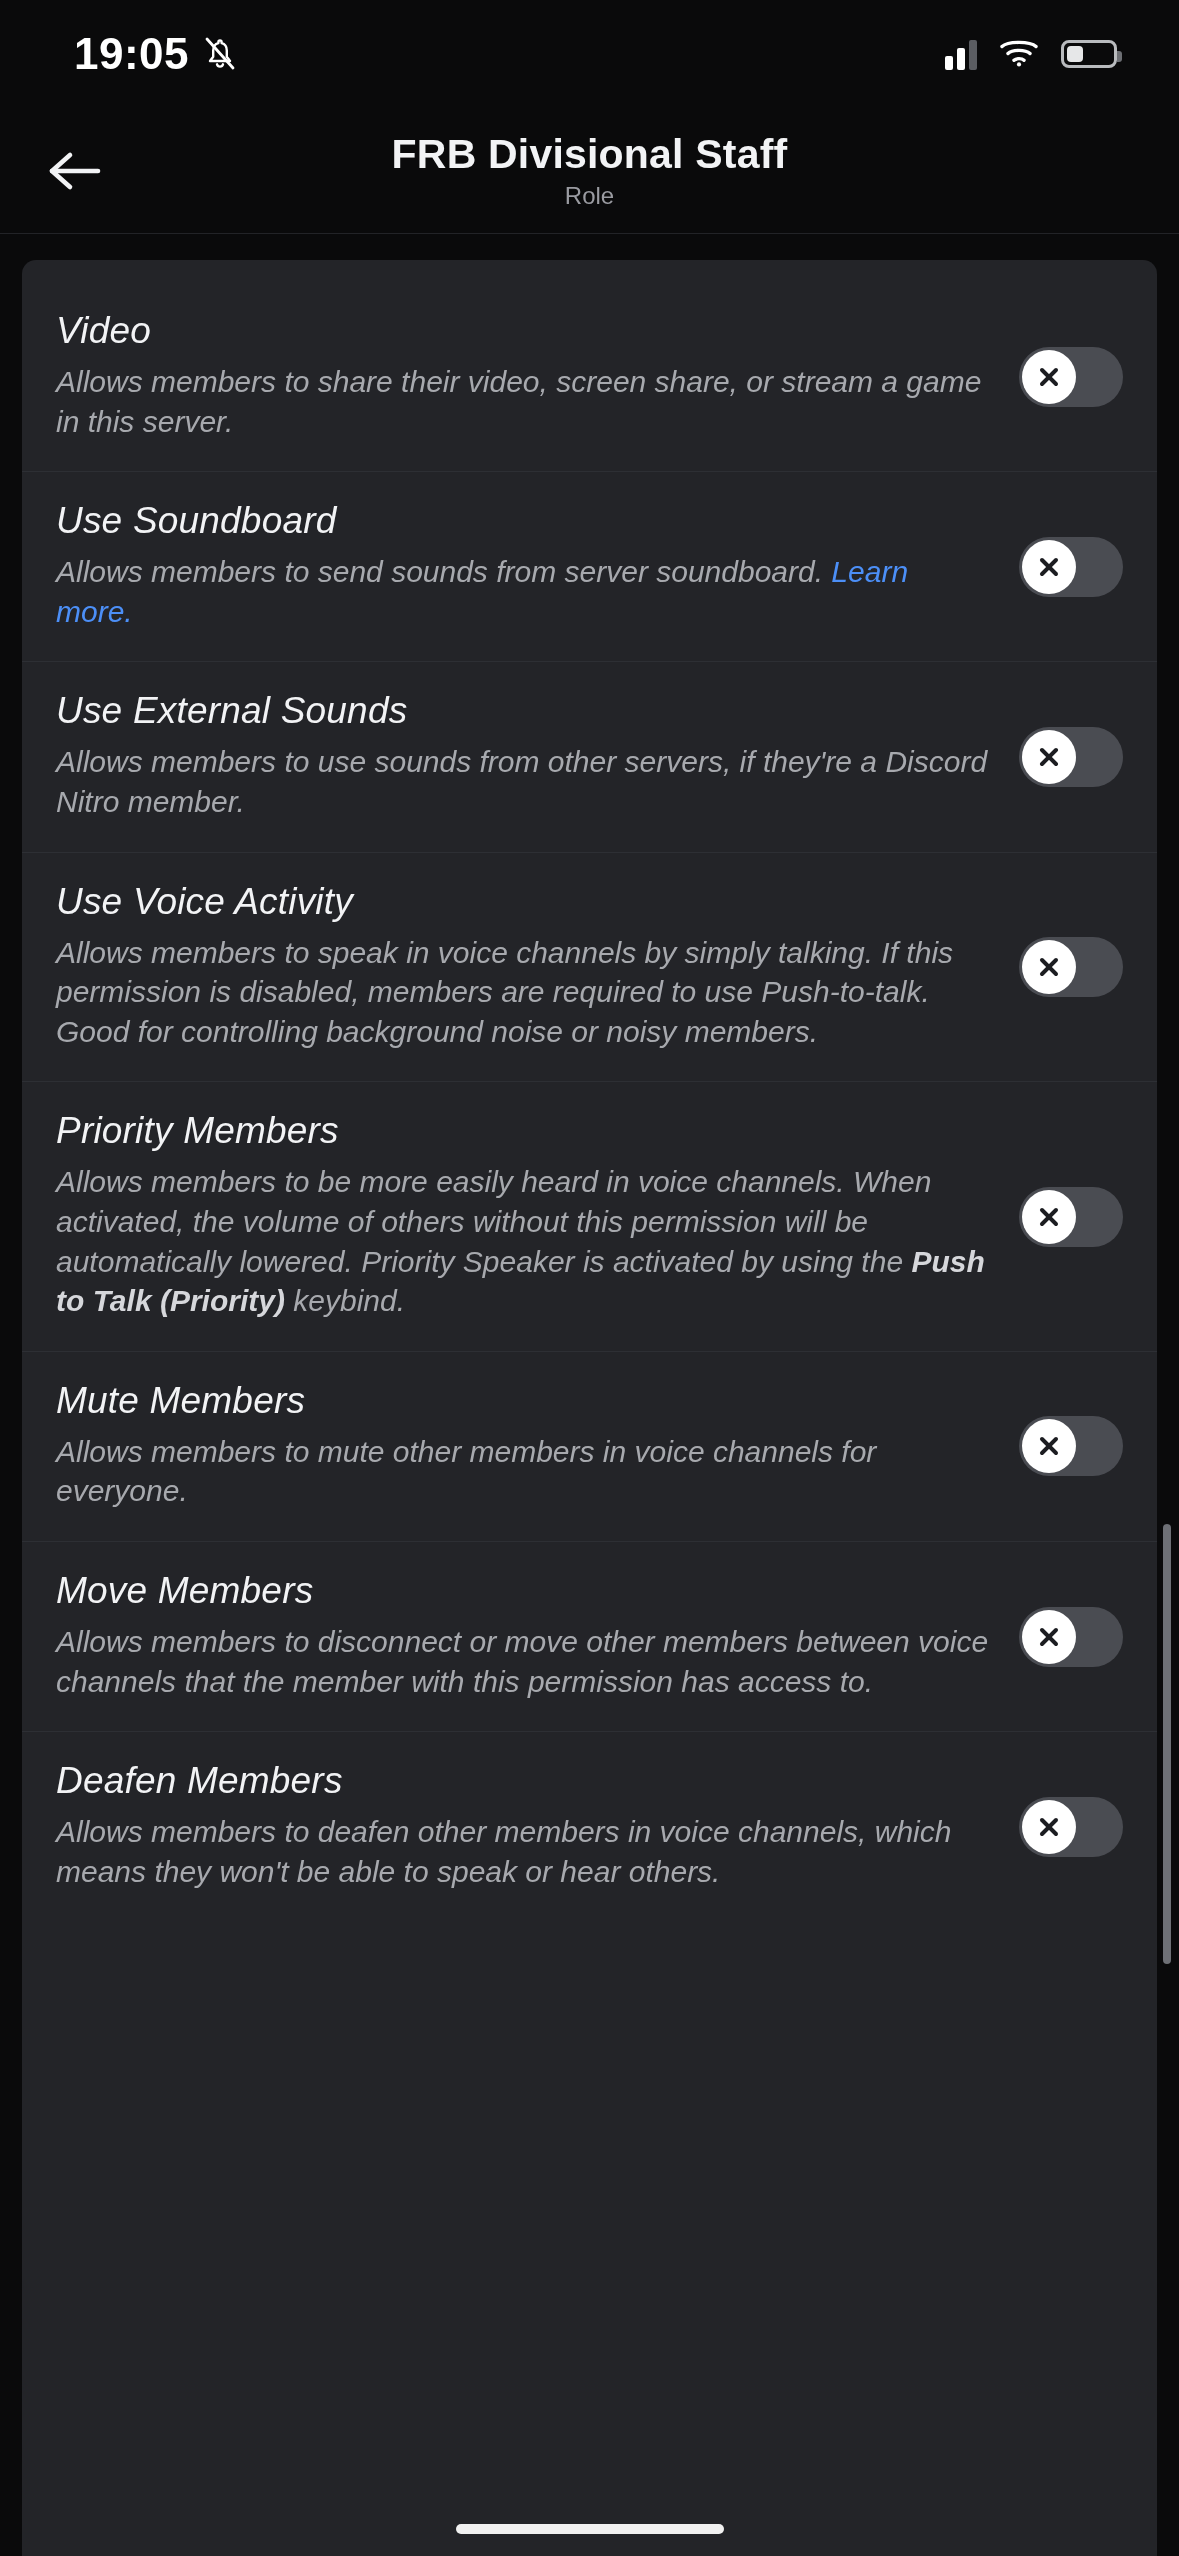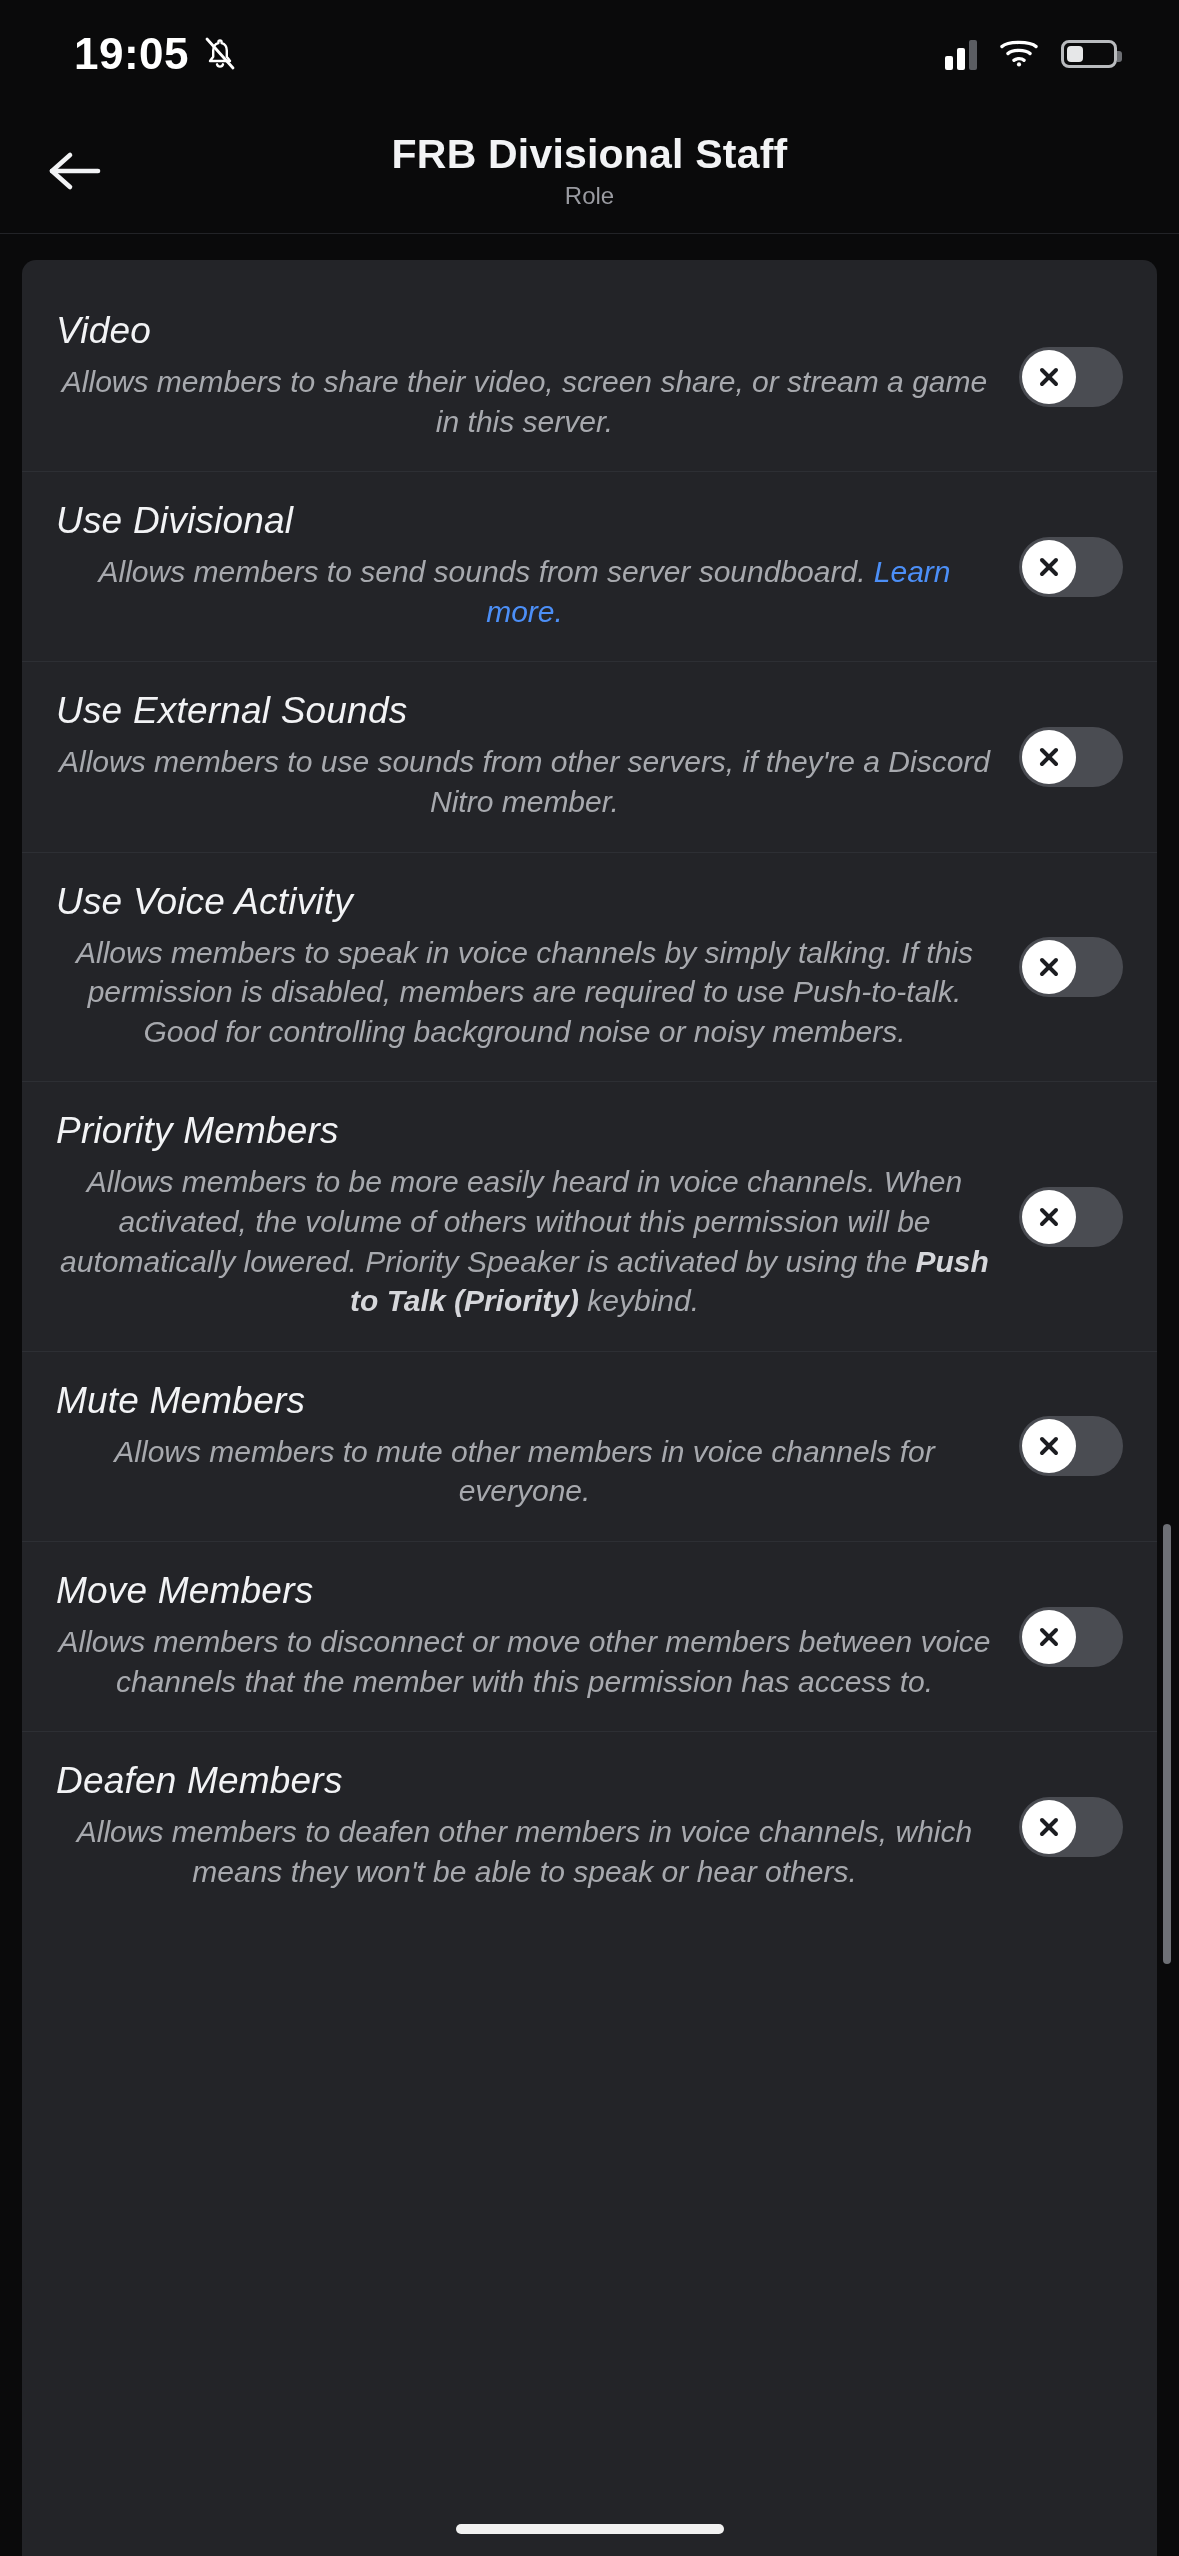--- a/index.html
+++ b/index.html
@@ -134,21 +134,20 @@
     font-size: 37px;
     color: #f2f3f5;
     font-weight: normal;
     letter-spacing: 0.2px;
     margin-bottom: 10px;
   }
   .perm-desc {
     font-size: 30px;
     line-height: 1.32;
     color: #a7a9ae;
-    text-align: center;
   }
   .perm-desc b { color: #d6d7db; font-weight: bold; }
   .perm-desc a { color: #4c8ff7; text-decoration: none; }
 
   .toggle-wrap {
     flex: 0 0 auto;
     align-self: center;
     display: flex;
     justify-content: flex-end;
     padding-top: 2px;
@@ -258,21 +257,21 @@
                   <svg width="30" height="30" viewBox="0 0 30 30">
                     <line x1="8" y1="8" x2="22" y2="22" stroke="#1c1d21" stroke-width="4" stroke-linecap="round"></line>
                     <line x1="22" y1="8" x2="8" y2="22" stroke="#1c1d21" stroke-width="4" stroke-linecap="round"></line>
                   </svg>
                 </span>
               </div>
             </div>
           </div>
           <div class="perm-row">
             <div class="perm-text">
-              <div class="perm-title">Use Divisional</div>
+              <div class="perm-title">Use Soundboard</div>
               <div class="perm-desc">Allows members to send sounds from server soundboard. <a href="#">Learn more.</a></div>
             </div>
             <div class="toggle-wrap">
               <div class="toggle">
                 <span class="knob">
                   <svg width="30" height="30" viewBox="0 0 30 30">
                     <line x1="8" y1="8" x2="22" y2="22" stroke="#1c1d21" stroke-width="4" stroke-linecap="round"></line>
                     <line x1="22" y1="8" x2="8" y2="22" stroke="#1c1d21" stroke-width="4" stroke-linecap="round"></line>
                   </svg>
                 </span>

